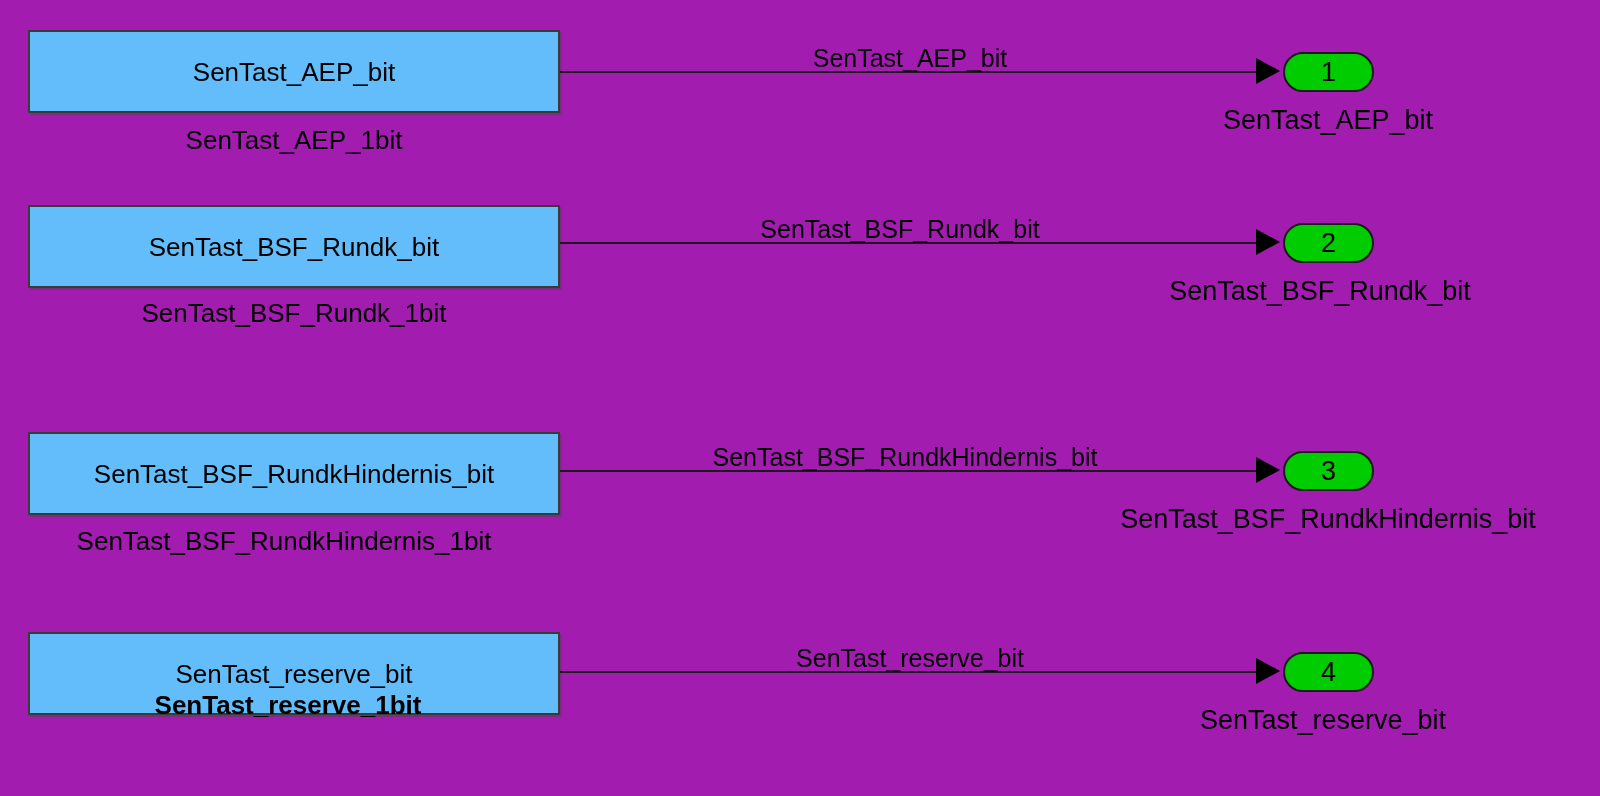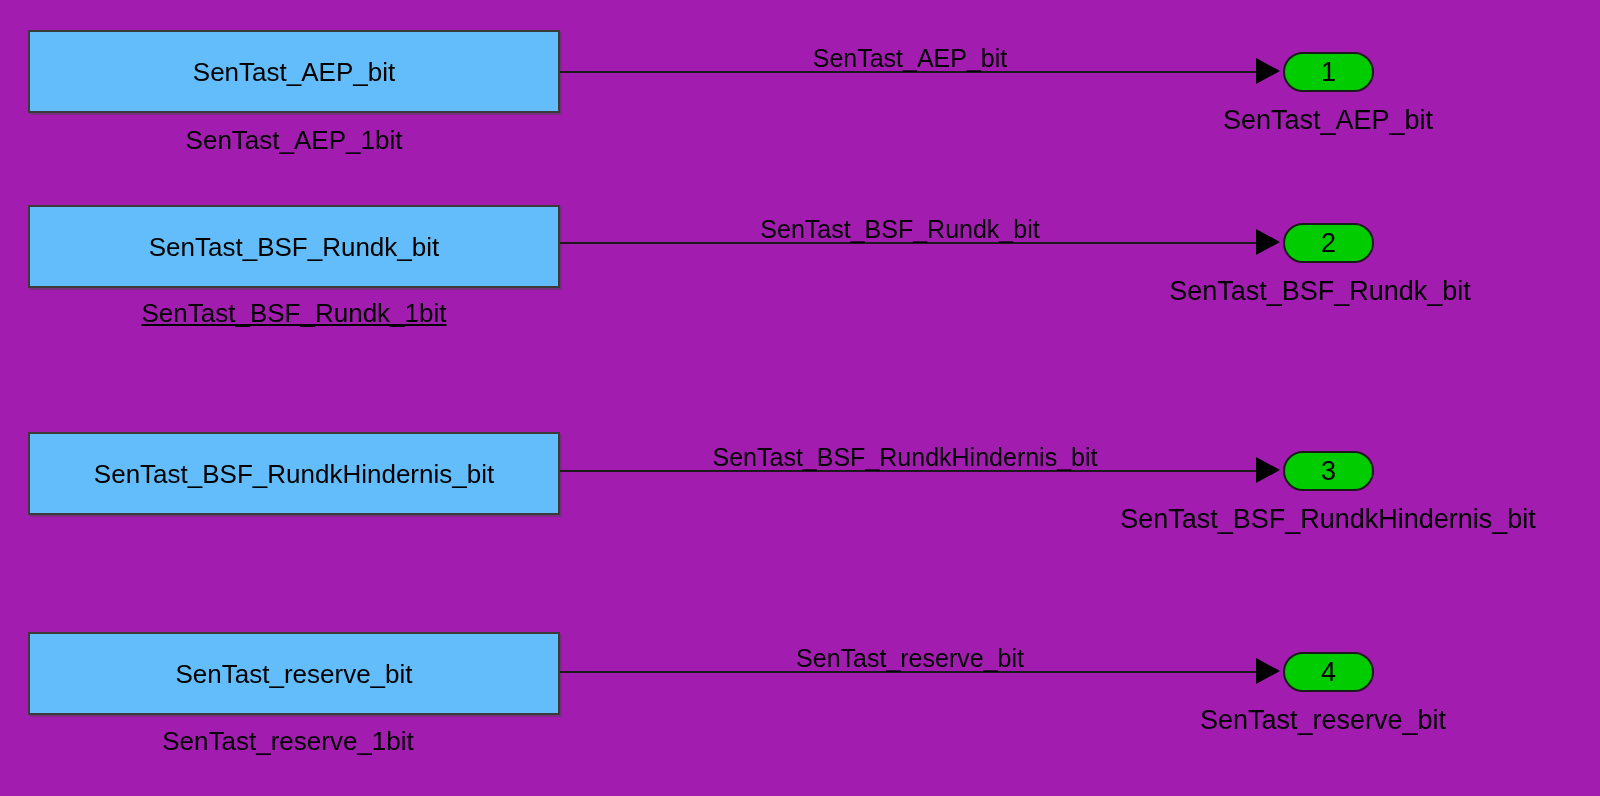--- a/index.html
+++ b/index.html
@@ -113,48 +113,49 @@
   <div class="arrowhead" style="left:1256px; top:58px;"></div>
 
   <div class="outport" style="left:1283px; top:52px; width:91px; height:40px;">
     <span class="outport-num">1</span>
   </div>
   <div class="outport-name" style="left:1078px; top:107px; width:500px;">SenTast_AEP_bit</div>
 
   <div class="block" style="left:28px; top:205px; width:532px; height:83px;">
     <span class="block-label">SenTast_BSF_Rundk_bit</span>
   </div>
-  <div class="block-name" style="left:28px; top:300px; width:532px;text-decoration:underline;">SenTast_BSF_Rundk_1bit</div>
+  <div class="block-name" style="left:28px; top:300px; width:532px;">SenTast_BSF_Rundk_1bit</div>
 
   <div class="wire" style="left:560px; top:242px; width:700px;"></div>
   <div class="wire-label" style="left:650px; top:217px; width:500px;">SenTast_BSF_Rundk_bit</div>
   <div class="arrowhead" style="left:1256px; top:229px;"></div>
 
   <div class="outport" style="left:1283px; top:223px; width:91px; height:40px;">
     <span class="outport-num">2</span>
   </div>
   <div class="outport-name" style="left:1070px; top:278px; width:500px;">SenTast_BSF_Rundk_bit</div>
 
   <div class="block" style="left:28px; top:432px; width:532px; height:83px;">
     <span class="block-label">SenTast_BSF_RundkHindernis_bit</span>
   </div>
+  <div class="block-name" style="left:18px; top:528px; width:532px;">SenTast_BSF_RundkHindernis_1bit</div>
 
   <div class="wire" style="left:560px; top:470px; width:700px;"></div>
   <div class="wire-label" style="left:645px; top:445px; width:520px;">SenTast_BSF_RundkHindernis_bit</div>
   <div class="arrowhead" style="left:1256px; top:457px;"></div>
 
   <div class="outport" style="left:1283px; top:451px; width:91px; height:40px;">
     <span class="outport-num">3</span>
   </div>
   <div class="outport-name" style="left:1068px; top:506px; width:520px;">SenTast_BSF_RundkHindernis_bit</div>
 
   <div class="block" style="left:28px; top:632px; width:532px; height:83px;">
     <span class="block-label">SenTast_reserve_bit</span>
   </div>
-  <div class="block-name" style="left:22px; top:728px; width:532px;">SenTast_reserve_1bit</div>
+  <div class="block-name" style="left:22px; top:692px; width:532px;font-weight:bold;">SenTast_reserve_1bit</div>
 
   <div class="wire" style="left:560px; top:671px; width:700px;"></div>
   <div class="wire-label" style="left:690px; top:646px; width:440px;">SenTast_reserve_bit</div>
   <div class="arrowhead" style="left:1256px; top:658px;"></div>
 
   <div class="outport" style="left:1283px; top:652px; width:91px; height:40px;">
     <span class="outport-num">4</span>
   </div>
   <div class="outport-name" style="left:1073px; top:707px; width:500px;">SenTast_reserve_bit</div>
 

